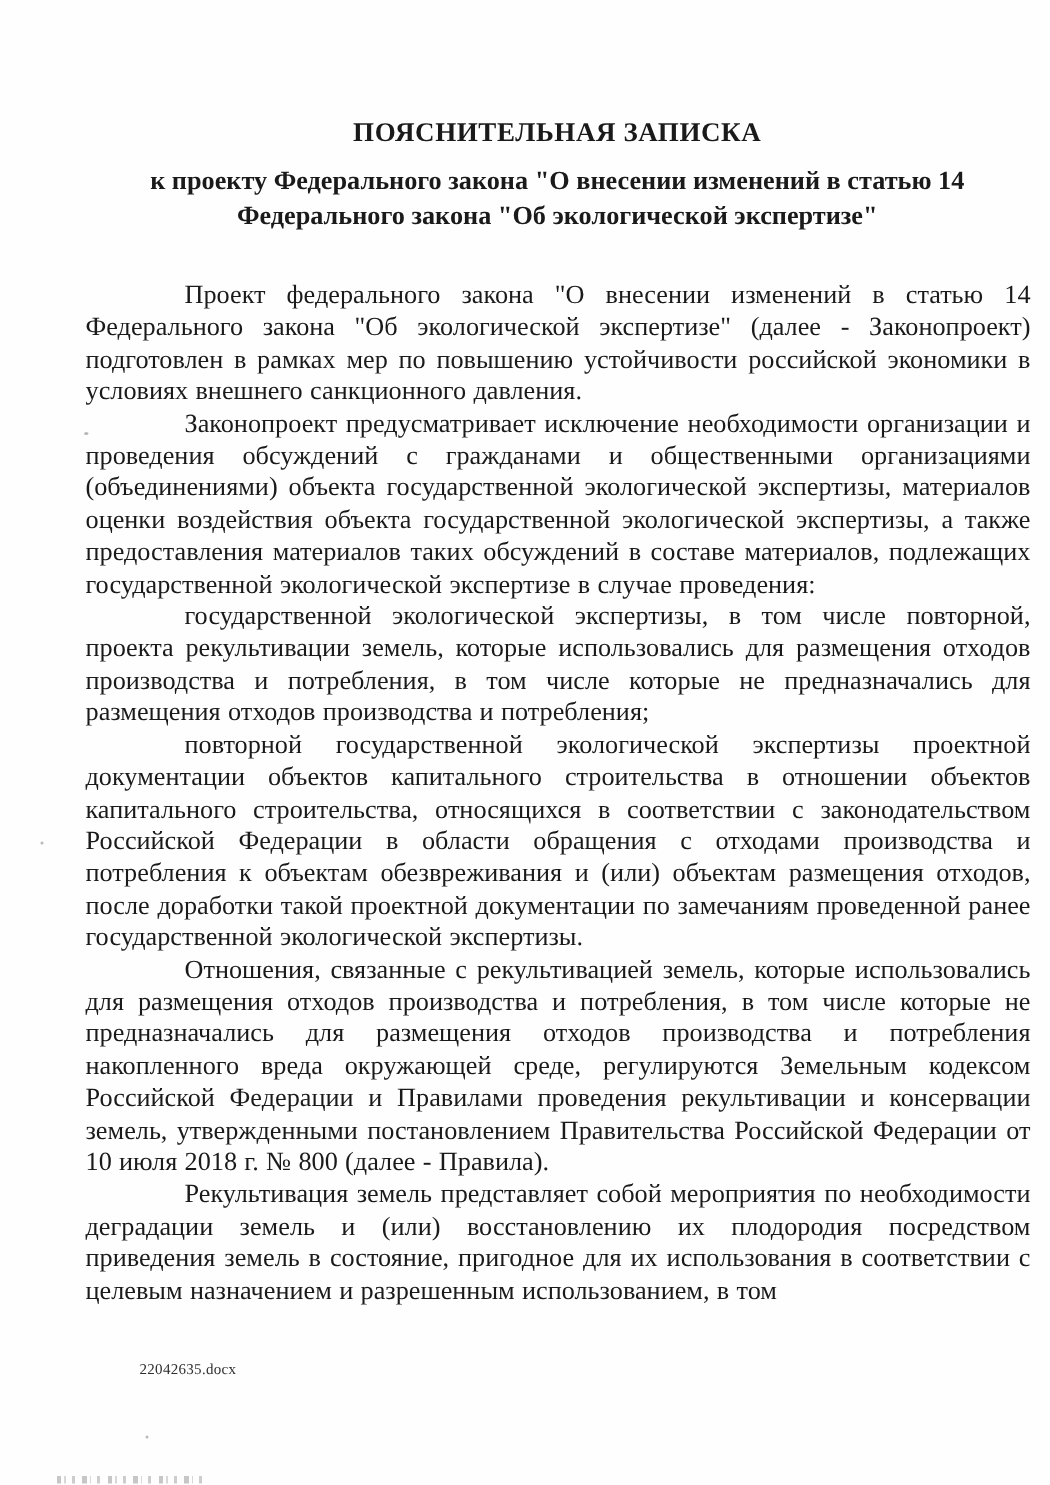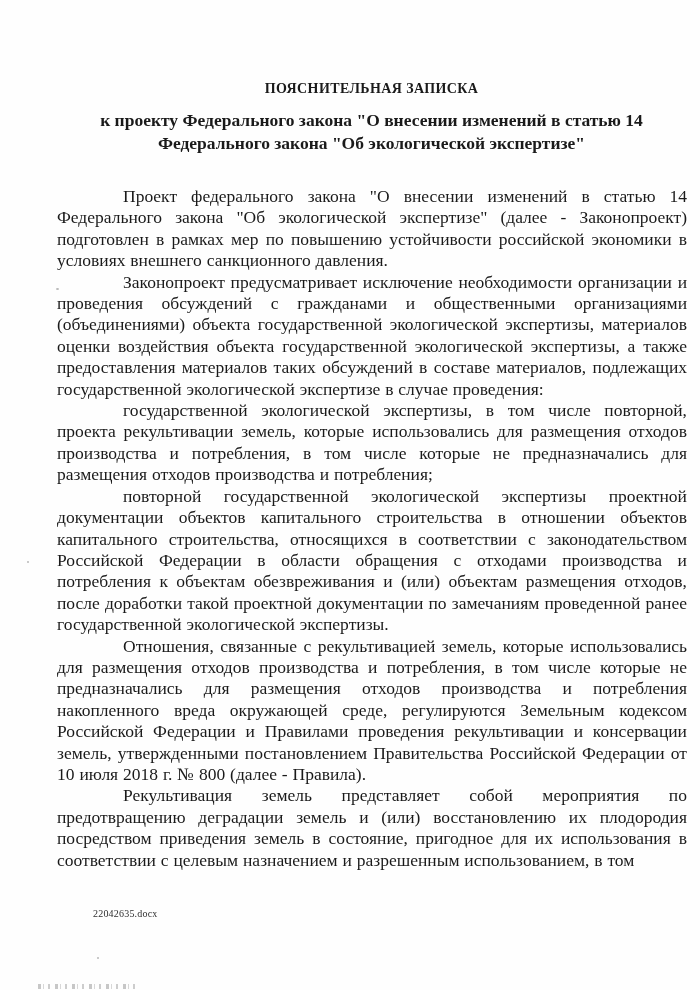--- a/index.html
+++ b/index.html
@@ -11,21 +11,21 @@
     background: #fefefe;
     font-family: "Liberation Serif", "DejaVu Serif", serif;
     color: #1a1a1a;
     overflow: hidden;
     box-sizing: border-box;
   }
   .doc-title {
     margin: 0;
     padding: 78px 14px 0 57px;
     text-align: center;
-    font-size: 14px;
+    font-size: 18px;
     line-height: 21px;
     font-weight: bold;
     letter-spacing: 0.4px;
   }
   .doc-subtitle {
     margin-top: 10px;
     padding: 0 14px 0 57px;
     text-align: center;
     font-size: 17.5px;
     line-height: 23px;
@@ -83,21 +83,21 @@
     <div>к проекту Федерального закона "О внесении изменений в статью 14</div>
     <div>Федерального закона "Об экологической экспертизе"</div>
   </div>
 
   <div class="doc-body">
     <p>Проект федерального закона "О внесении изменений в статью 14 Федерального закона "Об экологической экспертизе" (далее - Законопроект) подготовлен в рамках мер по повышению устойчивости российской экономики в условиях внешнего санкционного давления.</p>
     <p>Законопроект предусматривает исключение необходимости организации и проведения обсуждений с гражданами и общественными организациями (объединениями) объекта государственной экологической экспертизы, материалов оценки воздействия объекта государственной экологической экспертизы, а также предоставления материалов таких обсуждений в составе материалов, подлежащих государственной экологической экспертизе в случае проведения:</p>
     <p>государственной экологической экспертизы, в том числе повторной, проекта рекультивации земель, которые использовались для размещения отходов производства и потребления, в том числе которые не предназначались для размещения отходов производства и потребления;</p>
     <p>повторной государственной экологической экспертизы проектной документации объектов капитального строительства в отношении объектов капитального строительства, относящихся в соответствии с законодательством Российской Федерации в области обращения с отходами производства и потребления к объектам обезвреживания и (или) объектам размещения отходов, после доработки такой проектной документации по замечаниям проведенной ранее государственной экологической экспертизы.</p>
     <p>Отношения, связанные с рекультивацией земель, которые использовались для размещения отходов производства и потребления, в том числе которые не предназначались для размещения отходов производства и потребления накопленного вреда окружающей среде, регулируются Земельным кодексом Российской Федерации и Правилами проведения рекультивации и консервации земель, утвержденными постановлением Правительства Российской Федерации от 10 июля 2018 г.  № 800 (далее - Правила).</p>
-    <p>Рекультивация земель представляет собой мероприятия по предотвращению деградации земель и (или) восстановлению их плодородия посредством приведения земель в состояние, пригодное для их использования в соответствии с целевым назначением и разрешенным использованием, в том</p>
+    <p>Рекультивация земель представляет собой мероприятия по необходимости деградации земель и (или) восстановлению их плодородия посредством приведения земель в состояние, пригодное для их использования в соответствии с целевым назначением и разрешенным использованием, в том</p>
   </div>
 
   <div class="doc-footer">22042635.docx</div>
 
   <div class="barcode-strip"></div>
 
   <div class="speck speck-1"></div>
   <div class="speck speck-2"></div>
   <div class="speck speck-3"></div>
 

